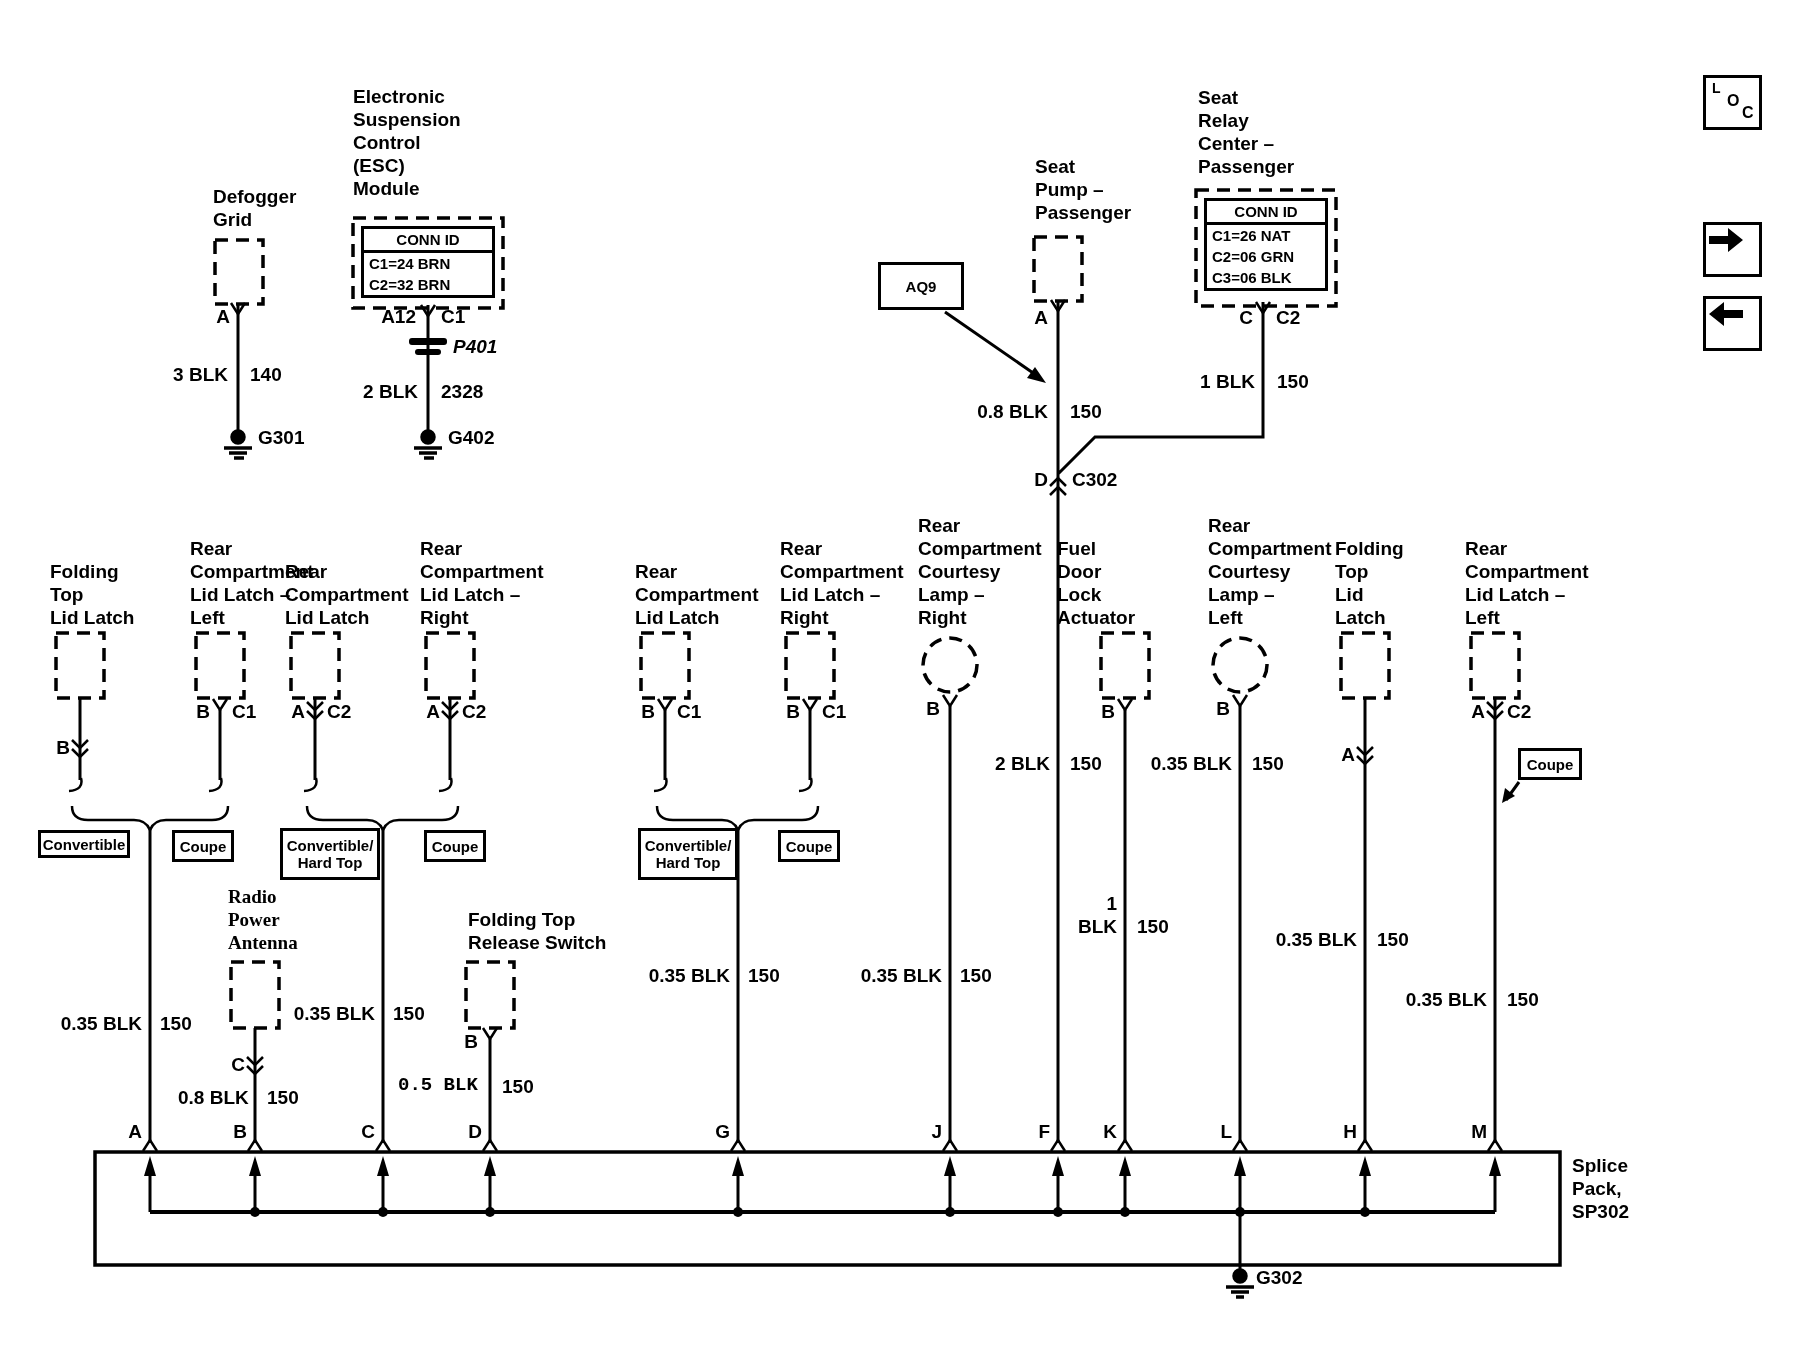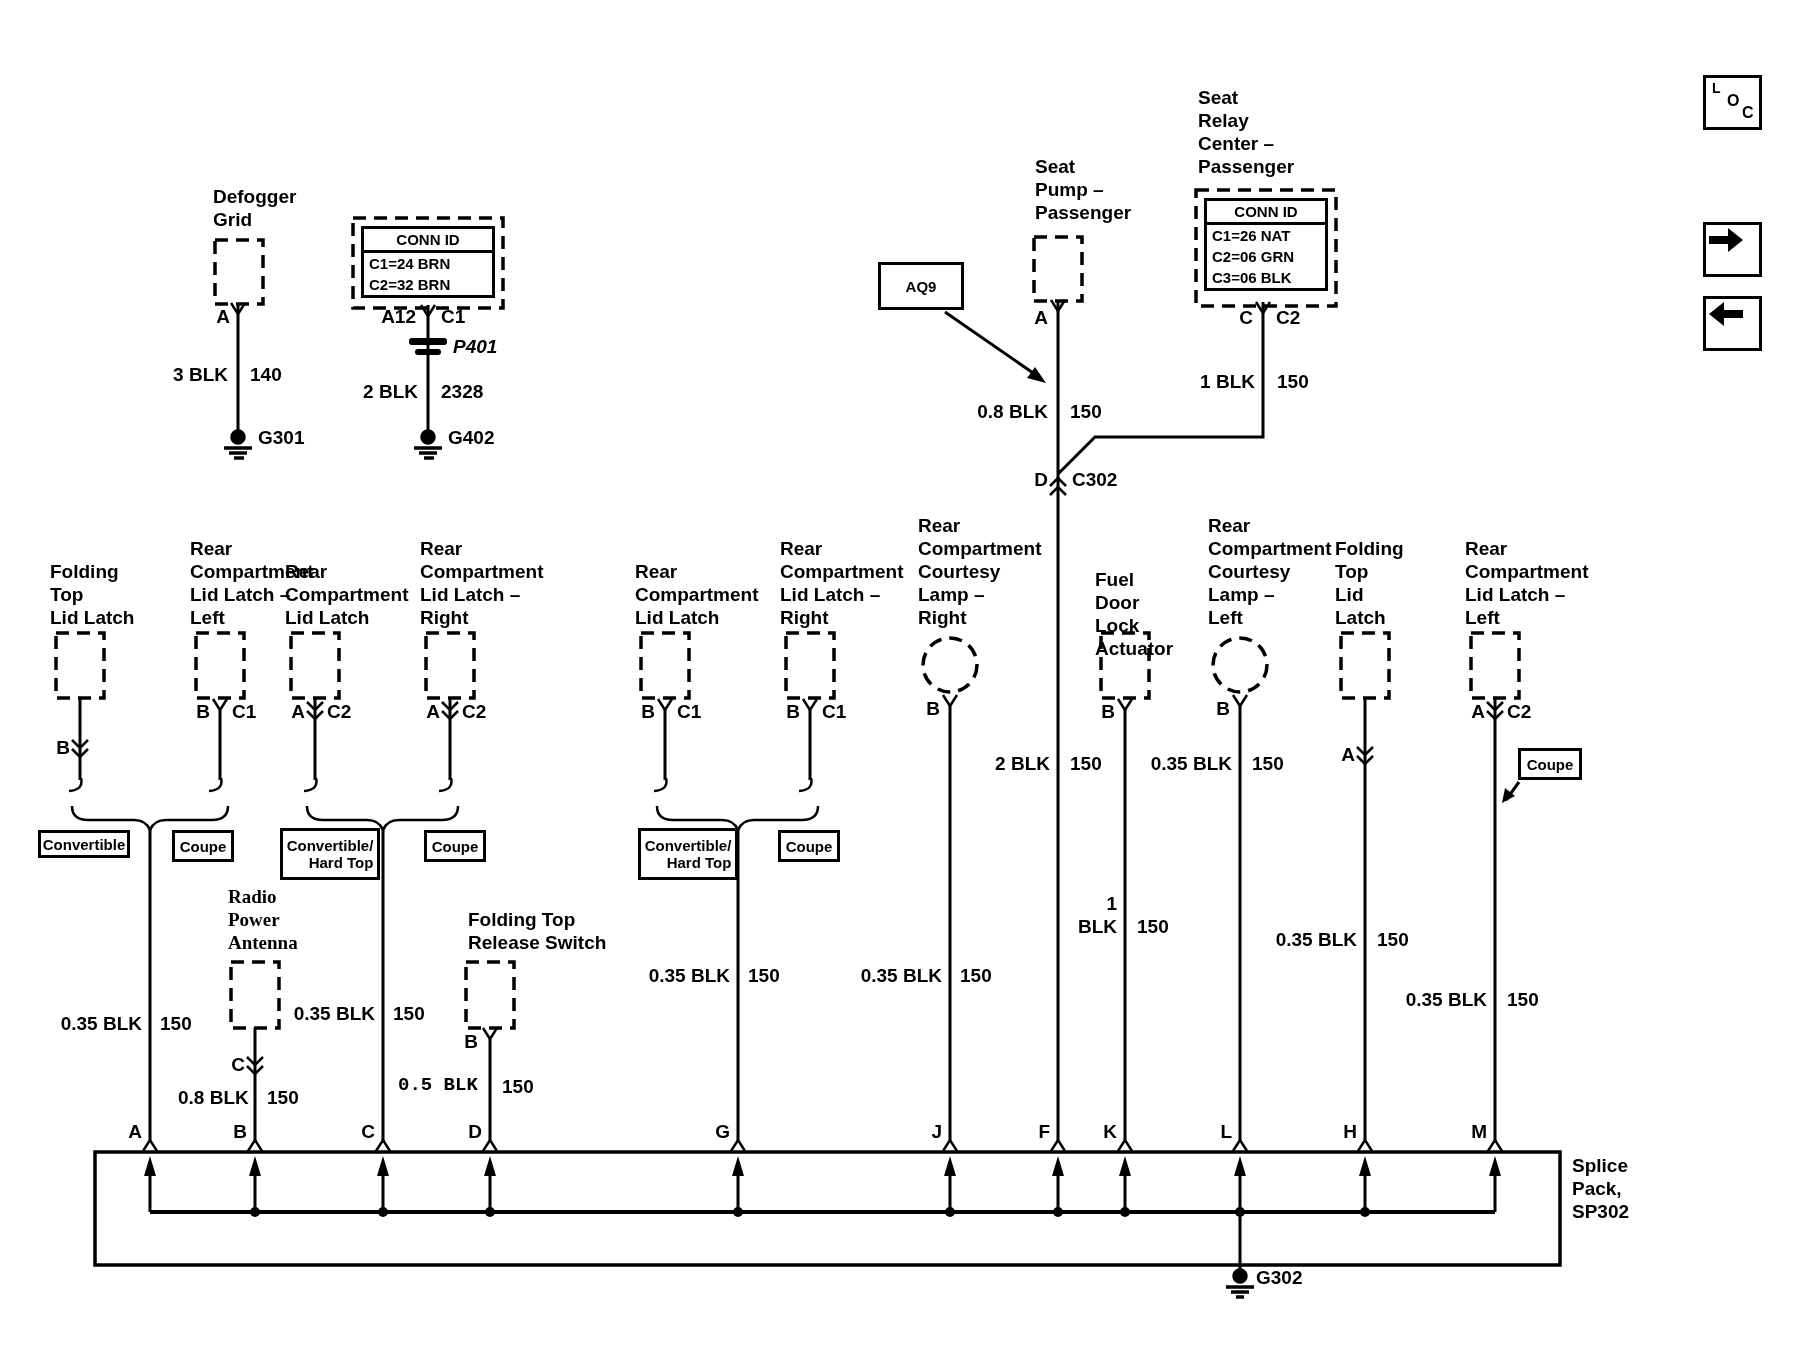--- a/index.html
+++ b/index.html
@@ -5,21 +5,21 @@
 <style>
   html,body{margin:0;padding:0;background:#fff;}
   #canvas{position:relative;width:1801px;height:1367px;background:#fff;overflow:hidden;
           font-family:"Liberation Sans", sans-serif;}
   svg{position:absolute;left:0;top:0;}
   .t{position:absolute;font:bold 19px "Liberation Sans",sans-serif;line-height:23px;
      white-space:pre-line;color:#000;}
   .tr{text-align:right;}
   .lbox{position:absolute;border:3px solid #000;box-sizing:border-box;background:#fff;
         font:bold 15px "Liberation Sans",sans-serif;line-height:17px;display:flex;
-        align-items:center;justify-content:center;text-align:right;white-space:pre-line;
+        align-items:center;justify-content:center;text-align:center;white-space:pre-line;
         padding:2px 4px;color:#000;}
   .connbox{position:absolute;border:3px solid #000;background:#fff;box-sizing:border-box;color:#000;}
   .connhead{font:bold 15px "Liberation Sans",sans-serif;text-align:center;
             border-bottom:3px solid #000;padding:2px 4px;}
   .connrow{font:bold 15px/19px "Liberation Sans",sans-serif;padding:1px 5px;white-space:nowrap;}
   .navbox{position:absolute;width:59px;height:55px;border:3px solid #000;box-sizing:border-box;
           background:#fff;display:flex;align-items:center;justify-content:center;}
   .locletter{position:absolute;font:bold 16px "Liberation Sans",sans-serif;color:#000;}
 </style>
 </head>
@@ -151,20 +151,25 @@
     </svg>
   </div>
 
   <div class="t" style="left:213px;top:185px;">Defogger
 Grid</div>
   <div class="t tr" style="left:194px;top:305px;width:36px;">A</div>
   <div class="t tr" style="left:116px;top:363px;width:112px;">3 BLK</div>
   <div class="t" style="left:250px;top:363px;">140</div>
   <div class="t" style="left:258px;top:426px;">G301</div>
 
+  <div class="t" style="left:353px;top:85px;">Electronic
+Suspension
+Control
+(ESC)
+Module</div>
   <div class="connbox" style="left:361px;top:226px;width:134px;">
     <div class="connhead">CONN ID</div>
     <div class="connrow">C1=24 BRN</div>
     <div class="connrow">C2=32 BRN</div>
   </div>
   <div class="t tr" style="left:370px;top:305px;width:46px;">A12</div>
   <div class="t" style="left:441px;top:305px;">C1</div>
   <div class="t" style="left:453px;top:335px;font-style:italic;">P401</div>
   <div class="t tr" style="left:306px;top:380px;width:112px;">2 BLK</div>
   <div class="t" style="left:441px;top:380px;">2328</div>
@@ -235,21 +240,21 @@
   <div class="t tr" style="left:738px;top:700px;width:62px;">B</div>
   <div class="t" style="left:822px;top:700px;">C1</div>
 
   <div class="t" style="left:918px;top:514px;width:140px;">Rear
 Compartment
 Courtesy
 Lamp –
 Right</div>
   <div class="t tr" style="left:878px;top:697px;width:62px;">B</div>
 
-  <div class="t" style="left:1095px;top:537px;width:140px;margin-top:31px;">Fuel
+  <div class="t" style="left:1057px;top:537px;width:140px;">Fuel
 Door
 Lock
 Actuator</div>
   <div class="t tr" style="left:1053px;top:700px;width:62px;">B</div>
 
   <div class="t" style="left:1208px;top:514px;width:140px;">Rear
 Compartment
 Courtesy
 Lamp –
 Left</div>

